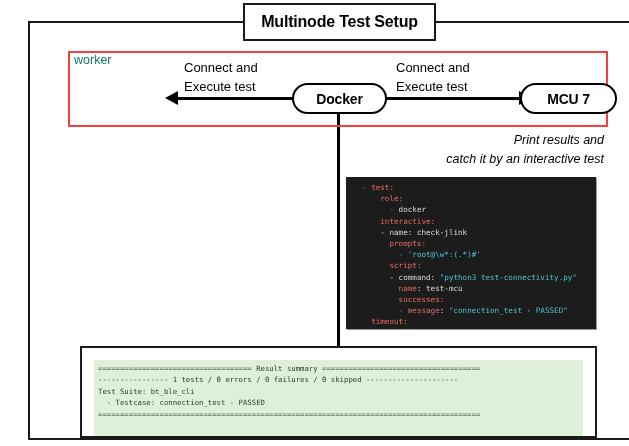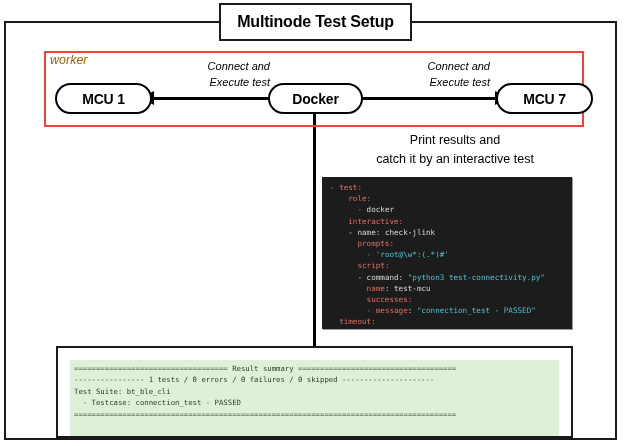--- a/index.html
+++ b/index.html
@@ -1,21 +1,21 @@
 <!DOCTYPE html>
 <html><head>
 <meta charset="utf-8">
 <style>
   html,body{margin:0;padding:0;background:#ffffff;}
   body{
     width:629px;height:446px;position:relative;overflow:hidden;
     font-family:"Liberation Sans","DejaVu Sans",sans-serif;
     color:#000;
   }
-  #root{position:absolute;inset:0;}
+  #root{position:absolute;inset:0;margin-left:24px;}
 
   
   .outer-frame{
     position:absolute;left:4px;top:21px;width:613px;height:419px;
     border:2px solid #1a1a1a;background:#fff;box-sizing:border-box;
   }
 
   
   .title-box{
     position:absolute;left:219px;top:3px;width:193px;height:38px;
@@ -26,21 +26,21 @@
   }
 
   
   .worker-box{
     position:absolute;left:44px;top:51px;width:540px;height:76px;
     border:2px solid #f5413c;background:transparent;box-sizing:border-box;
     z-index:3;
   }
   .worker-label{
     position:absolute;left:50px;top:53px;
-    font-size:12.5px;font-style:italic;color:#a16207;
+    font-size:12.5px;color:#0f766e;
     z-index:5;white-space:nowrap;
   }
 
   
   .node{
     position:absolute;box-sizing:border-box;
     border:2.5px solid #000;background:#fff;border-radius:20px;
     display:flex;align-items:center;justify-content:center;
     font-size:14px;font-weight:bold;letter-spacing:-0.2px;
     z-index:5;
@@ -63,43 +63,43 @@
     border-top:7px solid transparent;border-bottom:7px solid transparent;
     border-right:13px solid #000;
   }
   .arrowhead-r{
     left:495px;top:91px;
     border-top:7px solid transparent;border-bottom:7px solid transparent;
     border-left:13px solid #000;
   }
   .edge-label{
     position:absolute;z-index:5;
-    font-size:11px;font-style:italic;color:#000;
-    text-align:right;line-height:1.45;white-space:nowrap;
+    font-size:13px;color:#000;
+    text-align:left;line-height:1.45;white-space:nowrap;
   }
   .edge-label-left{left:160px;top:59px;width:110px;}
   .edge-label-right{left:372px;top:59px;width:118px;}
 
   
   .vline{
     position:absolute;left:313px;top:113px;width:3px;height:233px;
     background:#000;z-index:2;
   }
 
   .print-label{
     position:absolute;left:330px;top:131px;width:250px;
-    font-size:12.5px;color:#000;
-    line-height:1.5;text-align:center;z-index:5;
+    font-size:12.5px;font-style:italic;color:#000;
+    line-height:1.5;text-align:right;z-index:5;
   }
 
   
   .code-block{
     position:absolute;left:322px;top:177px;width:250px;height:152px;
     background:#1c1c1c;box-sizing:border-box;
-    padding:5px 0 0 8px;
+    padding:5px 0 0 16px;
     font-family:"DejaVu Sans Mono","Liberation Mono",monospace;
     font-size:7.6px;line-height:11.2px;
     white-space:pre;overflow:hidden;z-index:5;
     box-shadow:1px 1px 0 0 #999;
   }
   .code-line{white-space:pre;}
   .tk-key{color:#e06c62;}
   .tk-dash{color:#2fb3c8;}
   .tk-plain{color:#d8d8d8;}
   .tk-str{color:#4fc0d0;text-align:right;}
@@ -124,23 +124,20 @@
 
   <div class="outer-frame"></div>
 
   <div class="title-box">
     <span>Multinode Test Setup</span>
   </div>
 
   <div class="worker-box"></div>
   <div class="worker-label">worker</div>
 
-  <div class="node node-mcu1">
-    <span>MCU 1</span>
-  </div>
   <div class="node node-docker">
     <span>Docker</span>
   </div>
   <div class="node node-mcu2">
     <span>MCU 7</span>
   </div>
 
   <div class="arrow-line arrow-left"></div>
   <div class="arrowhead arrowhead-l"></div>
   <div class="arrow-line arrow-right"></div>

